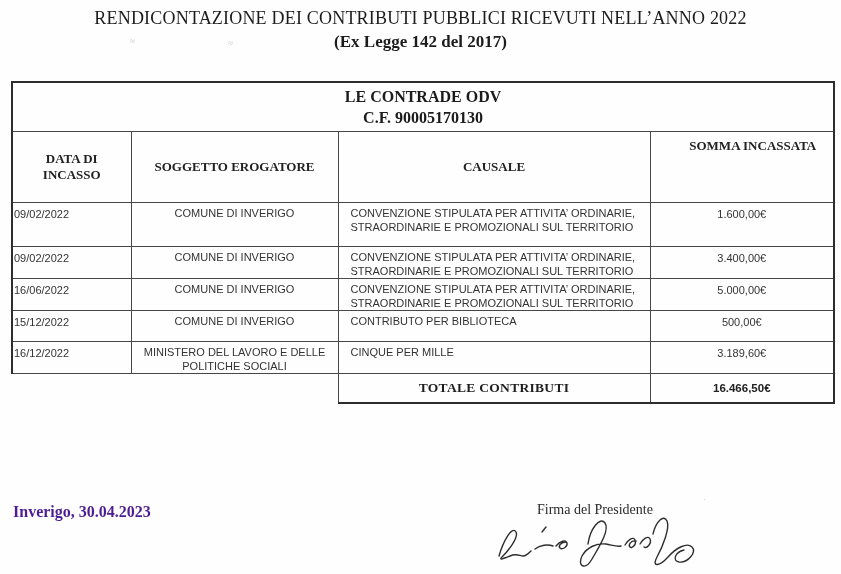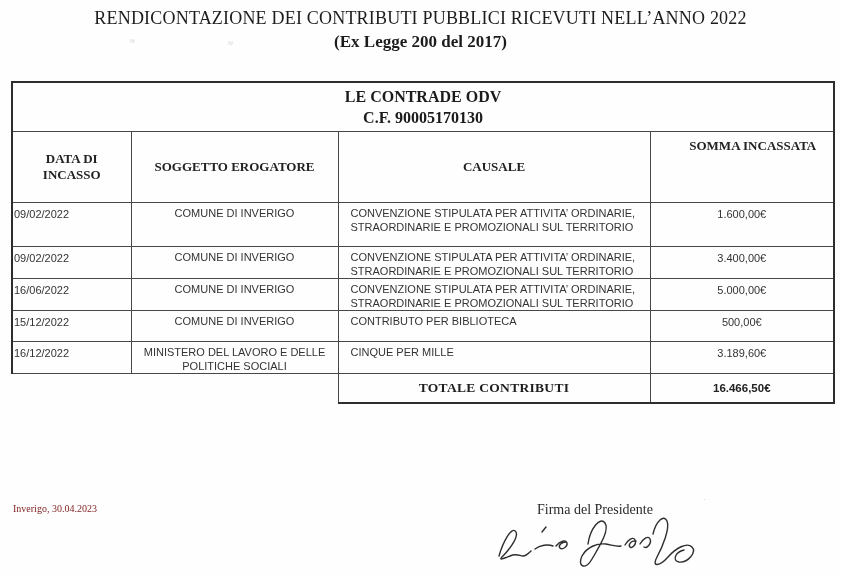--- a/index.html
+++ b/index.html
@@ -69,39 +69,39 @@
   }
 
   
   .bt2 { border-top:2px solid #2d2d2d !important; }
   .bl2 { border-left:2px solid #2d2d2d !important; }
   .br2 { border-right:2px solid #2d2d2d !important; }
 
   
   .place-date {
     position:absolute; left:13px; top:503px;
-    font-size:10px; color:#7f1d1d;
+    font-size:16px; color:#4c1d95;font-weight:bold;
   }
   .signature-label {
     position:absolute; left:537px; top:502px;
     font-size:14px; color:#2a2a2a;
   }
   .signature-svg { position:absolute; left:490px; top:512px; }
 
   
   .artifact { position:absolute; color:#c9c9c9; font-size:9px; }
 </style>
 </head>
 <body>
 
 <div class="page">
 
   <div class="doc-titles">
     <div class="doc-title">RENDICONTAZIONE DEI CONTRIBUTI PUBBLICI RICEVUTI NELL’ANNO 2022</div>
-    <div class="doc-subtitle">(Ex Legge 200 del 2017)</div>
+    <div class="doc-subtitle">(Ex Legge 142 del 2017)</div>
   </div>
 
   <span class="artifact" style="left:130px; top:36px;">≈</span>
   <span class="artifact" style="left:228px; top:38px;">≈</span>
 
   <table class="report-table">
     <colgroup>
       <col style="width:119px">
         <col style="width:207px">
         <col style="width:312px">

